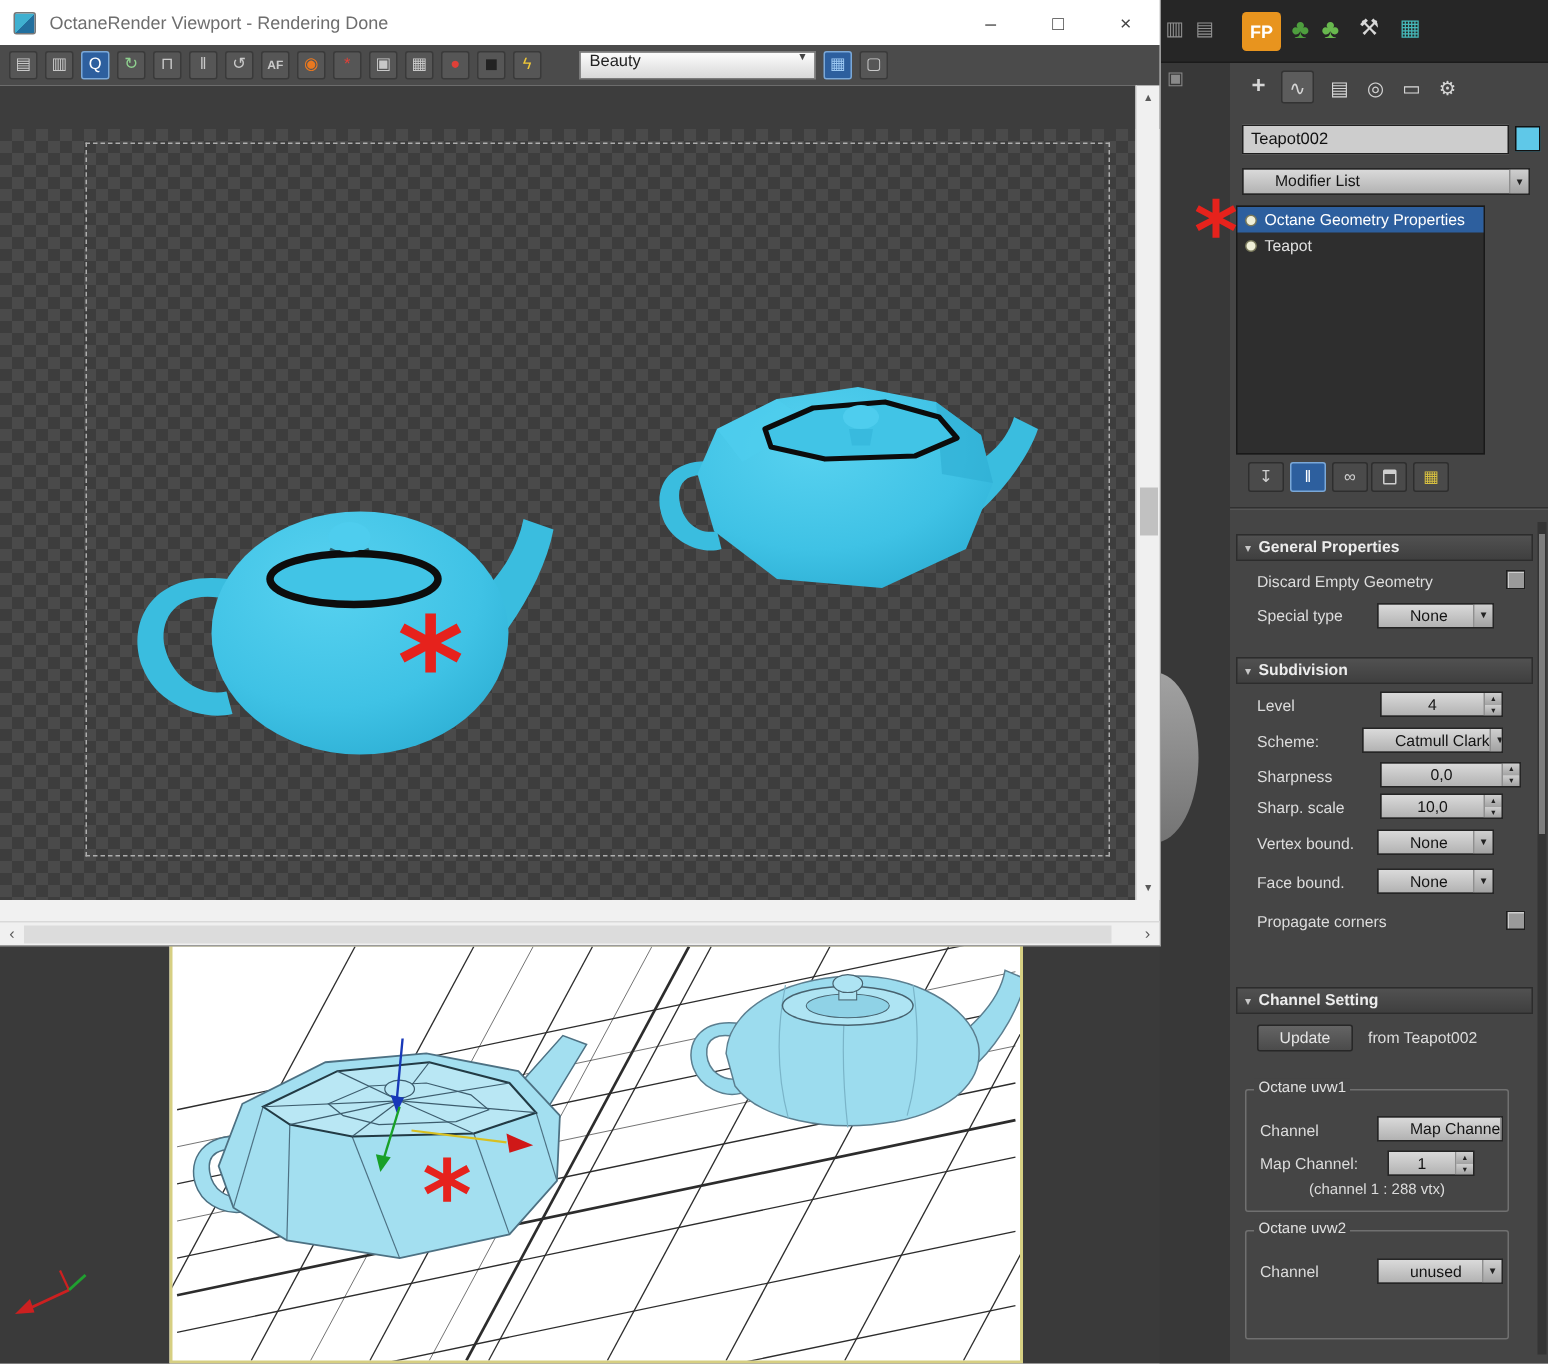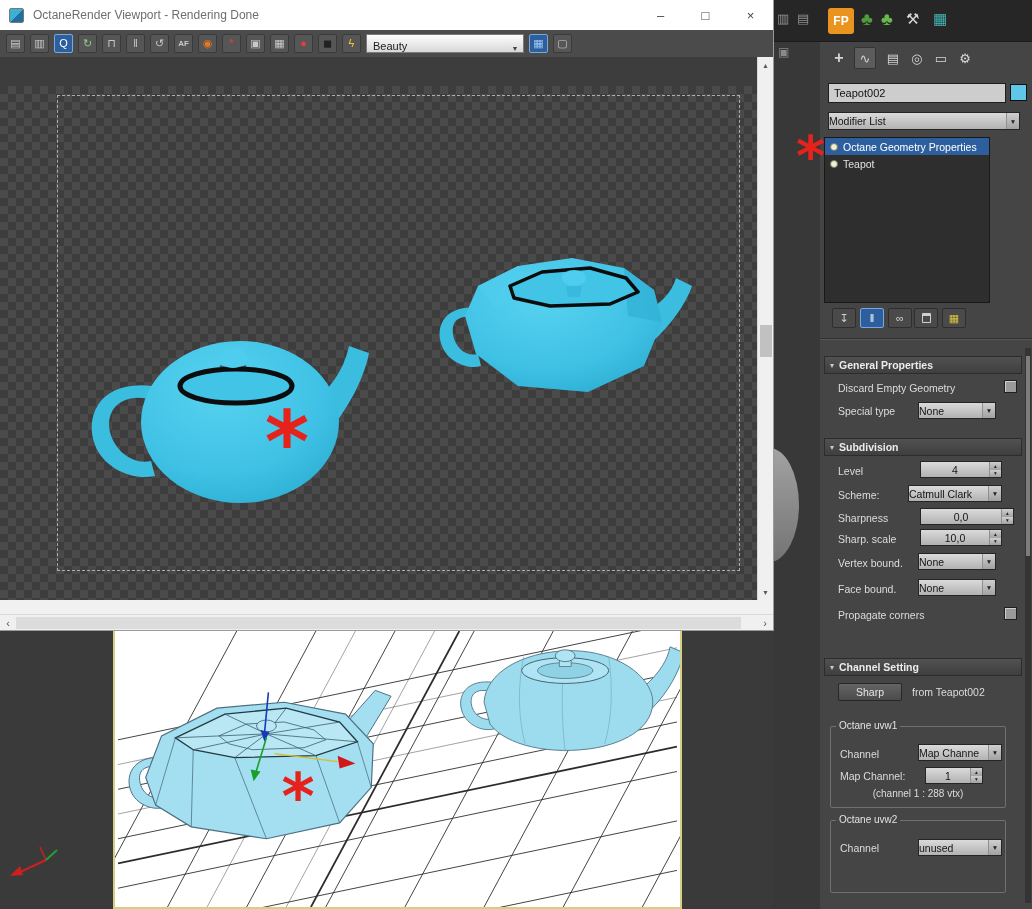--- a/index.html
+++ b/index.html
@@ -12,21 +12,21 @@
   .oappicon{width:15px;height:15px;background:linear-gradient(135deg,#3fb0d0 0 50%,#226f9e 50%);border:1px solid #777;border-radius:2px}
   .otext{margin-left:9px;font-size:12px;color:#6e6e6e;white-space:nowrap}
   .wbtns{margin-left:auto;display:flex;height:100%}
   .wbtn{width:45px;height:100%;display:flex;align-items:center;justify-content:center;font-size:13px;color:#444}
   .otb{position:absolute;left:0;top:30px;right:0;height:27px;background:#4b4b4b;display:flex;align-items:center;gap:5px;padding:0 6px}
   .ti{width:19px;height:19px;min-width:19px;display:flex;align-items:center;justify-content:center;font-size:11px;color:#c9c9c9;background:#565656;border:1px solid #3a3a3a;border-radius:2px;line-height:1}
   .ti.pressed{background:#2d5f9e;border-color:#7aa8d8;color:#fff}
   .ti.green{color:#8fd08f}.ti.orange{color:#e87820}.ti.red{color:#e04038}
   .ti.yellow{color:#f0c838}.ti.dark{color:#222}.ti.blue{color:#9cc8f2}
   .ti.tiny{font-size:8px;font-weight:bold}
-  .ocombo{height:19px;width:158px;background:linear-gradient(#fdfdfd,#d8d8d8);border:1px solid #7a7a7a;display:flex;align-items:flex-end;font-size:11px;color:#222;padding-left:6px;}
+  .ocombo{height:19px;width:158px;background:linear-gradient(#fdfdfd,#d8d8d8);border:1px solid #7a7a7a;display:flex;align-items:flex-start;font-size:11px;color:#222;padding-left:6px;margin-left:20px}
   .ocombo .arr{margin-left:auto;font-size:7px;color:#444;width:16px;text-align:center}
   .ostatus{position:absolute;left:0;top:57px;right:0;height:29px;background:#3d3d3d;color:#d9d9d9;font-family:"DejaVu Sans",sans-serif;font-size:9.3px;line-height:13px;padding:2px 5px;white-space:pre;overflow:hidden}
   .orender{position:absolute;left:0;top:86px;width:757px;height:514px;background-color:#424242;background-image:conic-gradient(#4a4a4a 25%,#3d3d3d 0 50%,#4a4a4a 0 75%,#3d3d3d 0);background-size:16px 16px;overflow:hidden}
   .marquee{position:absolute;left:57px;top:9px;width:683px;height:476px;border:1px dashed #c8c8c8;opacity:.8}
   .vscroll{position:absolute;right:0;top:57px;width:16px;height:543px;background:#f0f0f0;border-left:1px solid #d9d9d9}
   .sarr{position:absolute;left:0;width:15px;height:16px;display:flex;align-items:center;justify-content:center;font-size:7px;color:#5a5a5a}
   .vthumb{position:absolute;left:2px;top:268px;width:12px;height:32px;background:#c1c1c1}
   .hscroll{position:absolute;left:0;top:614px;width:773px;height:16px;background:#f0f0f0;border-top:1px solid #d9d9d9}
   .harr{position:absolute;top:0;width:16px;height:15px;display:flex;align-items:center;justify-content:center;font-size:11px;color:#5a5a5a}
   .hthumb{position:absolute;left:16px;top:2px;width:725px;height:12px;background:#dcdcdc}
@@ -39,21 +39,21 @@
   
   .strip{position:absolute;left:773px;top:42px;width:47px;height:867px;background:#383838;z-index:1}
   .sphere{position:absolute;left:-4px;top:406px;width:30px;height:114px;background:linear-gradient(#b5b5b5,#7e7e7e);border-radius:0 100% 100% 0/0 50% 50% 0;opacity:.85}
 
   
   .rpanel{position:absolute;left:820px;top:42px;width:212px;height:867px;background:#454545;z-index:3}
   .tabicon{position:absolute;font-size:13px;color:#d6d6d6;width:22px;height:22px;display:flex;align-items:center;justify-content:center;line-height:1}
   .tabicon.active{background:#5c5c5c;border:1px solid #333;border-radius:2px}
   .nfield{position:absolute;left:8px;top:41px;width:178px;height:20px;background:#cdcdcd;border:1px solid #1e1e1e;font-size:11px;color:#101010;line-height:18px;padding-left:5px}
   .swatch{position:absolute;left:190px;top:42px;width:17px;height:17px;border:1px solid #111}
-  .pcombo{position:absolute;height:17px;background:linear-gradient(#dadada,#b2b2b2);border:1px solid #252525;display:flex;align-items:center;font-size:10.5px;color:#141414;padding-left:0;overflow:hidden;white-space:nowrap}
+  .pcombo{position:absolute;height:17px;background:linear-gradient(#dadada,#b2b2b2);border:1px solid #252525;display:flex;align-items:center;font-size:10.5px;color:#141414;padding-left:21px;overflow:hidden;white-space:nowrap}
   .pcombo .arr{margin-left:auto;font-size:6.5px;color:#222;width:13px;min-width:13px;height:100%;display:flex;align-items:center;justify-content:center;border-left:1px solid #8f8f8f;background:linear-gradient(#cfcfcf,#a2a2a2)}
   .pspin{position:absolute;height:17px;background:linear-gradient(#dadada,#b2b2b2);border:1px solid #252525;display:flex;align-items:stretch;font-size:10.5px;color:#141414;overflow:hidden}
   .pspin .val{flex:1;display:flex;align-items:center;justify-content:center}
   .pspin .arrs{width:12px;min-width:12px;display:flex;flex-direction:column;border-left:1px solid #8f8f8f}
   .pspin .arrs span{flex:1;display:flex;align-items:center;justify-content:center;font-size:5.5px;color:#222;background:linear-gradient(#cfcfcf,#a2a2a2)}
   .plabel{position:absolute;font-size:10.5px;color:#dcdcdc;white-space:nowrap}
   .pcheck{position:absolute;width:13px;height:13px;background:#9a9a9a;border:1px solid #1f1f1f;box-shadow:inset 1px 1px 0 #cecece}
   .stackbox{position:absolute;left:4px;top:95px;width:166px;height:166px;background:#2e2e2e;border:1px solid #191919}
   .mrow{position:relative;height:17px;display:flex;align-items:center;padding-left:5px;gap:5px;font-size:10.5px;color:#e0e0e0}
   .mrow.sel{background:#2d5f9e;color:#fff}
@@ -365,21 +365,21 @@
     <span>None</span>
     <span class="arr">▼</span>
   </div>
   <span class="plabel" style="left:18px;top:567px">Propagate corners</span>
   <span class="pcheck" style="left:184px;top:565px"></span>
 
   <div class="rollout" style="top:616px">
     <span class="ra">▾</span>
     <span class="rt">Channel Setting</span>
   </div>
-  <div class="ubtn" style="left:18px;top:641px">Sharp</div>
+  <div class="ubtn" style="left:18px;top:641px">Update</div>
   <span class="plabel" style="left:92px;top:644px">from Teapot002</span>
 
   <div class="group" style="left:10px;top:684px;width:176px;height:82px"></div>
   <span class="gtitle" style="left:16px;top:677px">Octane uvw1</span>
   <span class="plabel" style="left:20px;top:706px">Channel</span>
   <div class="pcombo" style="left:98px;top:702px;width:84px">
     <span>Map Channe</span>
     <span class="arr">▼</span>
   </div>
   <span class="plabel" style="left:20px;top:728px">Map Channel:</span>

